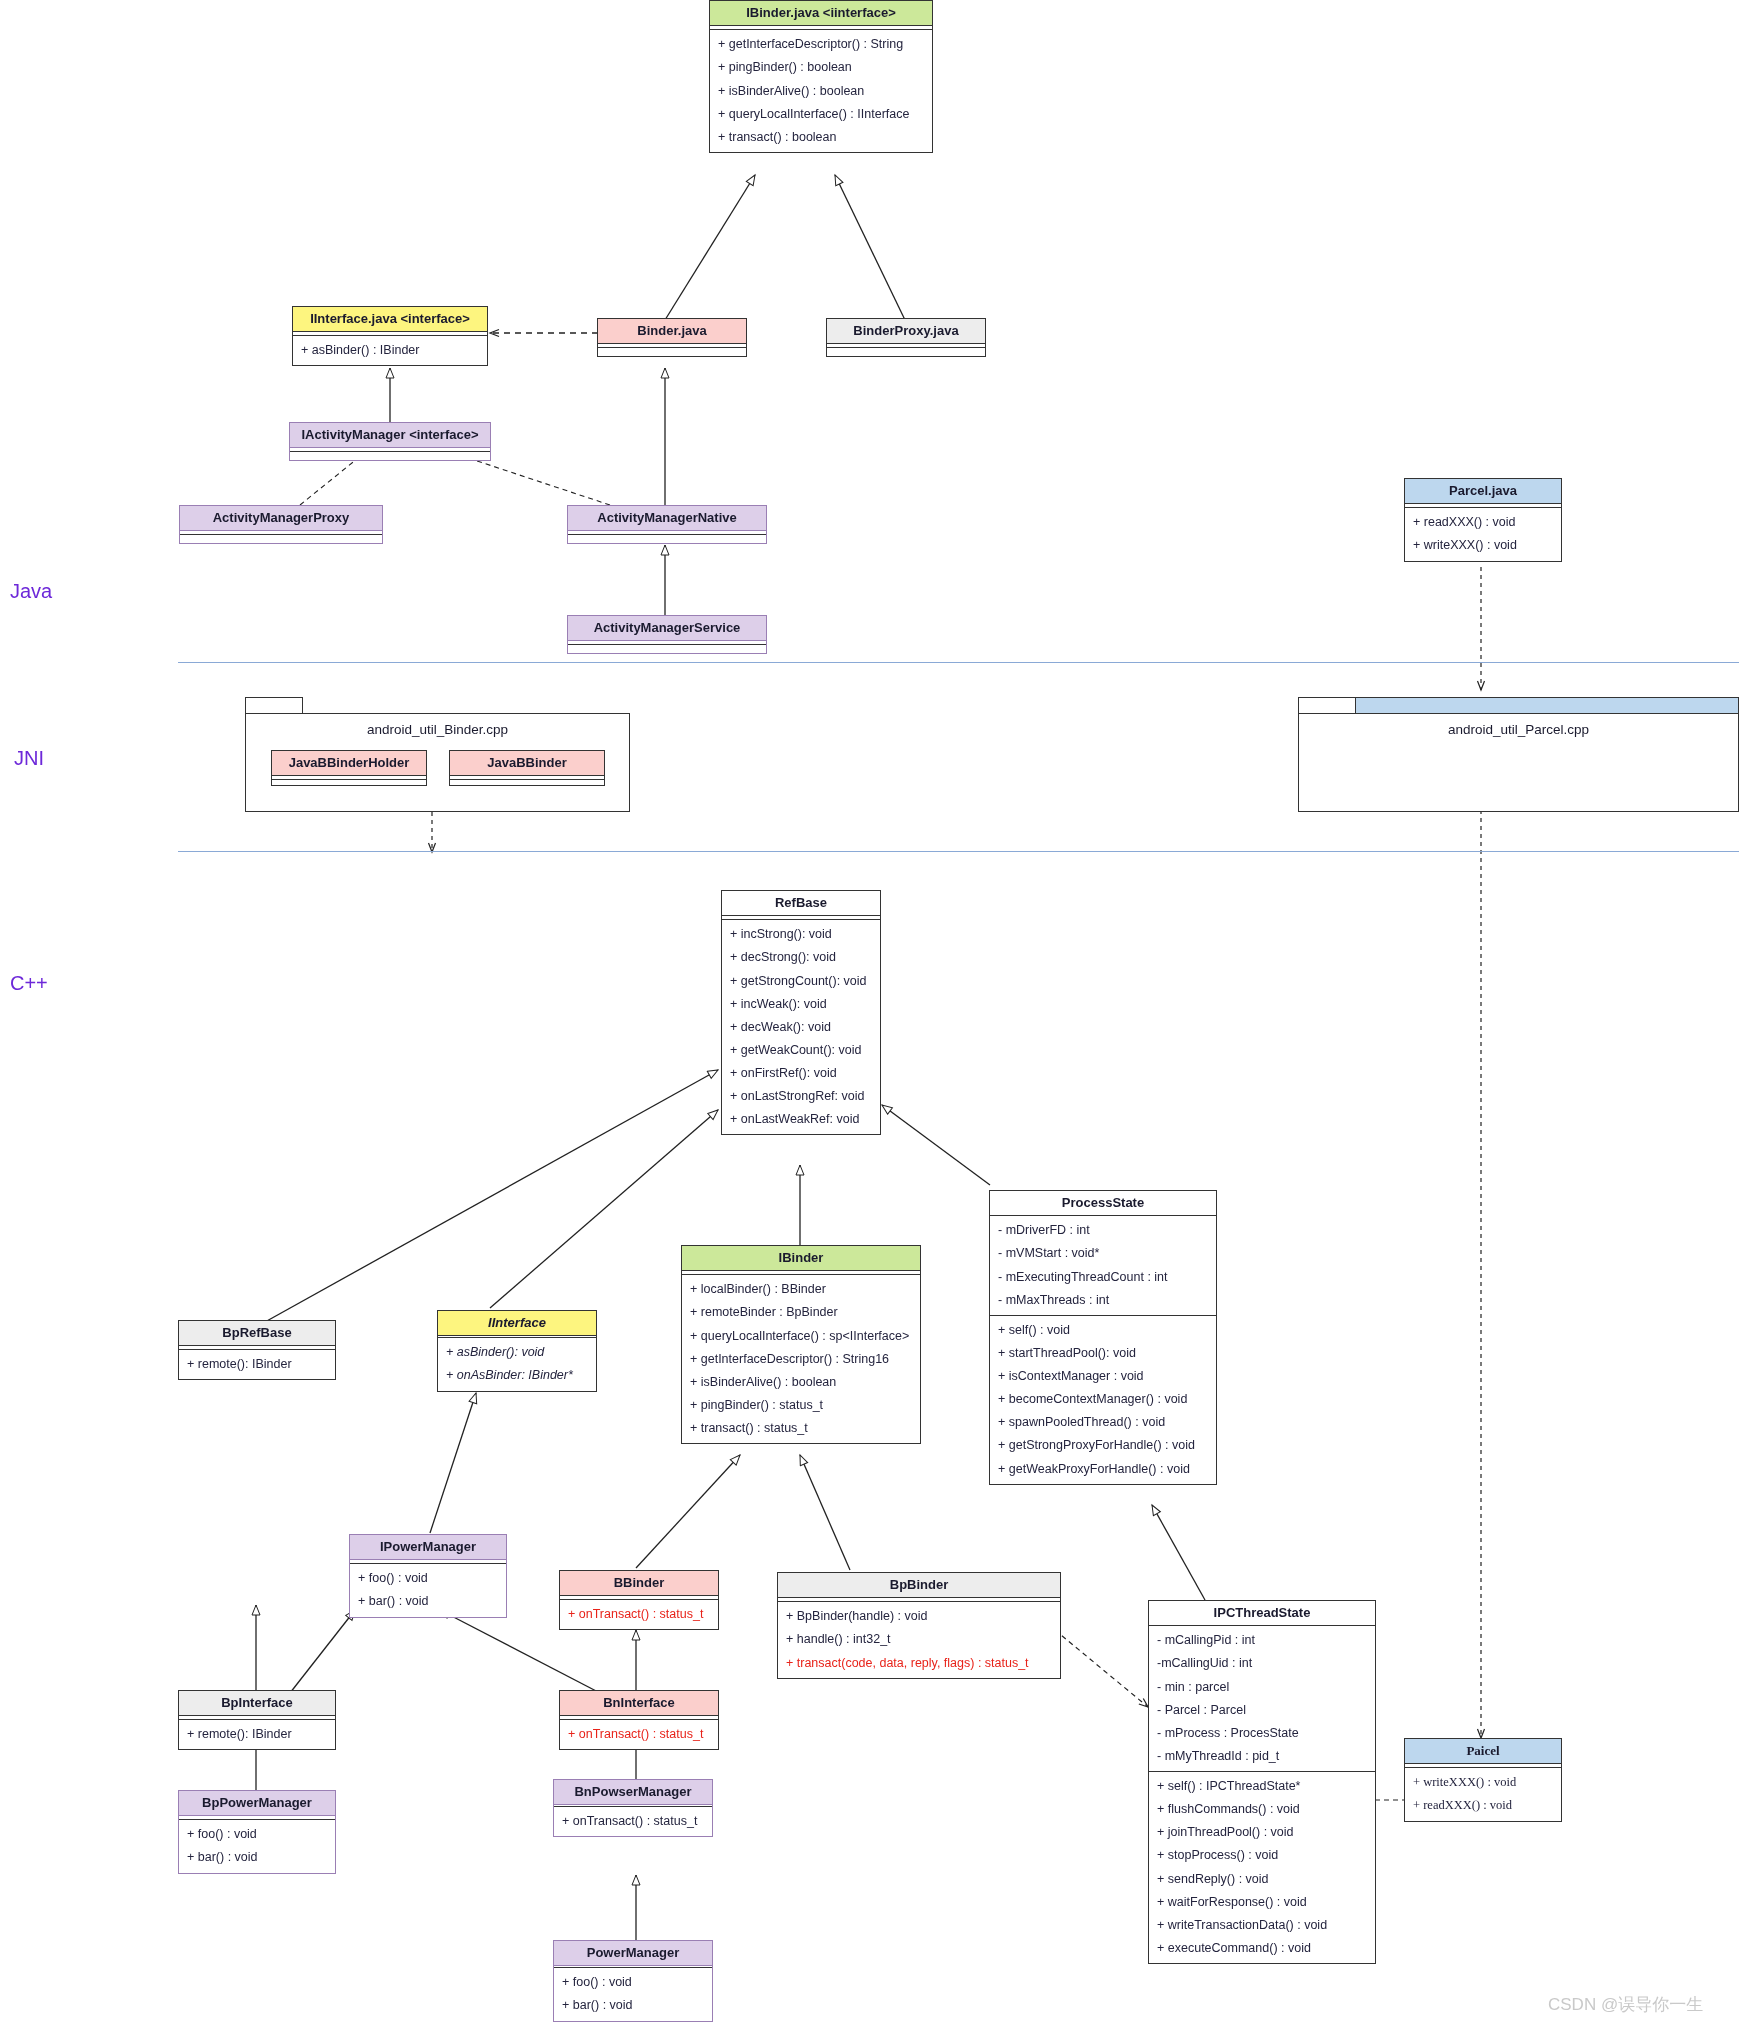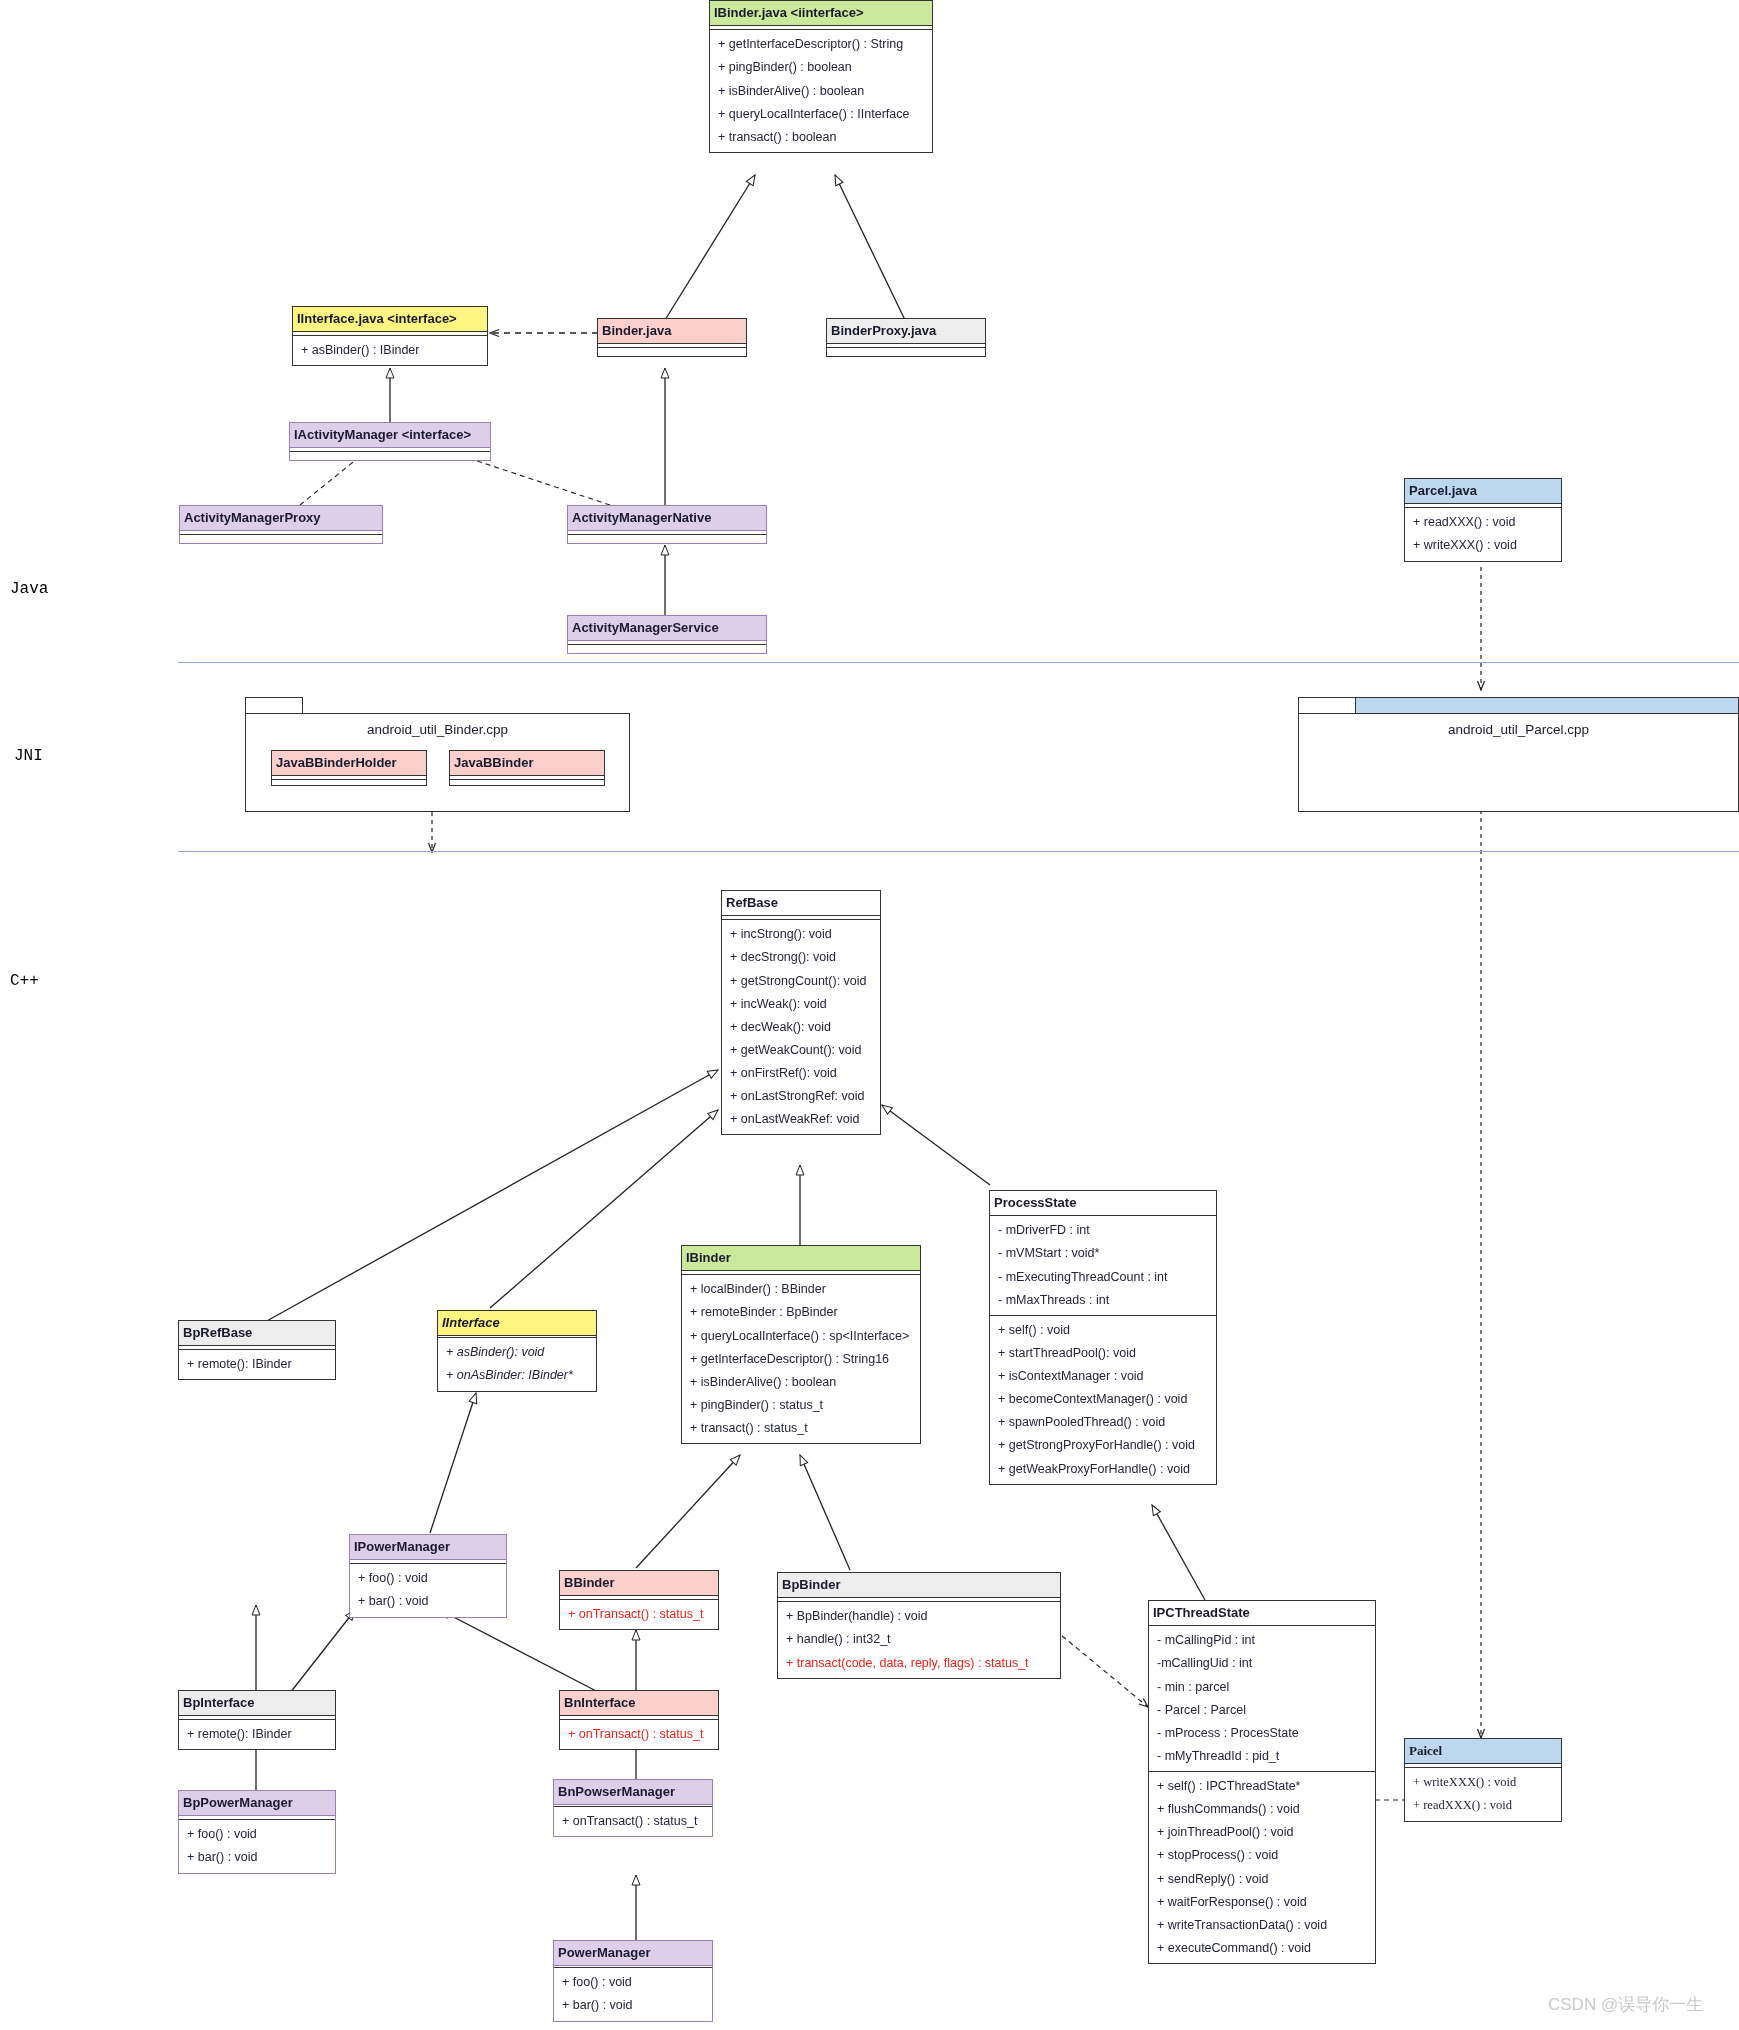--- a/index.html
+++ b/index.html
@@ -28,21 +28,21 @@
   }
   
   .uml {
     position: absolute;
     border: 1px solid #333333;
     background: #ffffff;
     box-sizing: border-box;
     z-index: 5;
   }
   .uml .hdr {
-    text-align: left;
+    text-align: center;
     font-weight: bold;
     font-size: 13px;
     padding: 5px 4px 5px 4px;
     border-bottom: 1px solid #333333;
     line-height: 1.1;
     white-space: nowrap;
   }
   .uml .sep {
     height: 3px;
     border-bottom: 1px solid #333333;
@@ -122,25 +122,24 @@
     border: 1px solid #333333;
     border-left: none;
     background: #bdd7ee;
     box-sizing: border-box;
   }
   .pkg.blue-strip .body { top: 16px; }
 
   
   .layer-label {
     position: absolute;
-    font-size: 16px;
-    color: #000000;
+    font-size: 20px;
+    color: #6d28d9;
     z-index: 3;
     white-space: nowrap;
-    font-family: Liberation Mono, monospace;
   }
   .layer-divider {
     position: absolute;
     height: 1px;
     background: #8aa9d6;
     z-index: 2;
   }
   .watermark {
     position: absolute;
     font-size: 17px;

